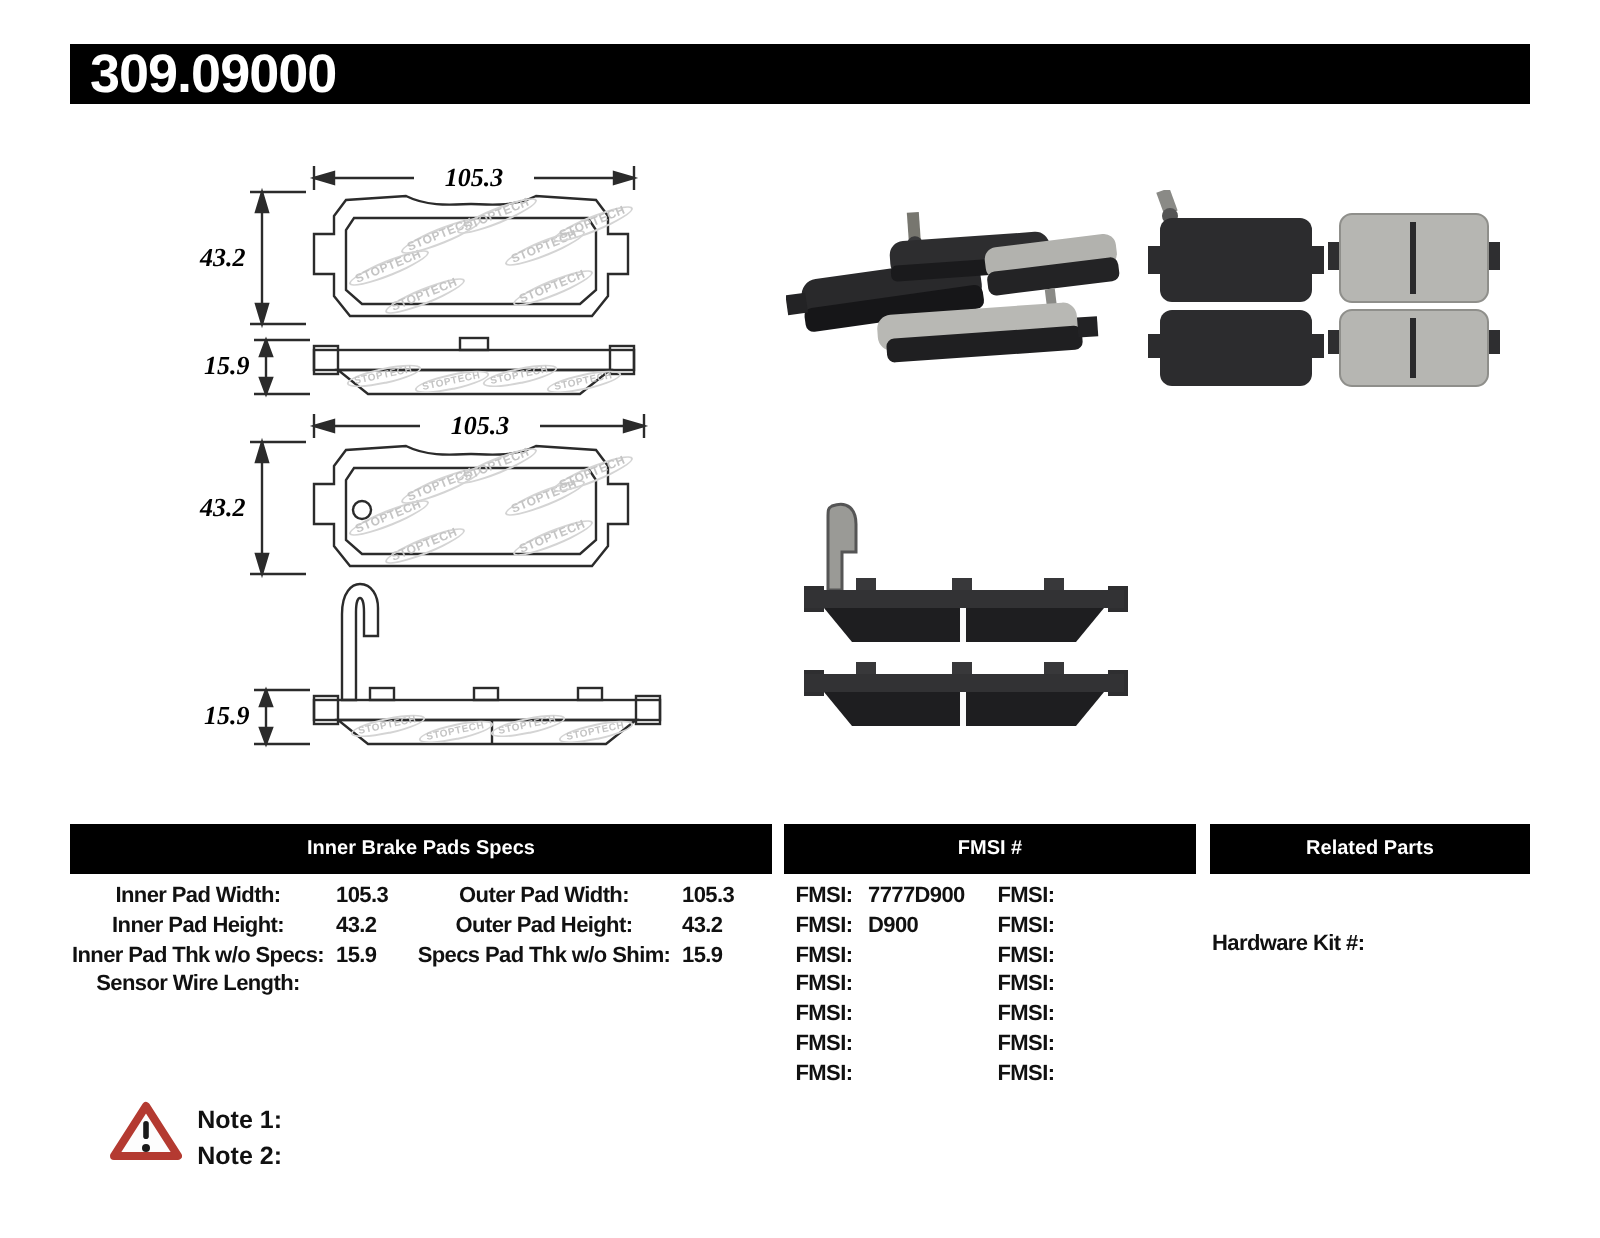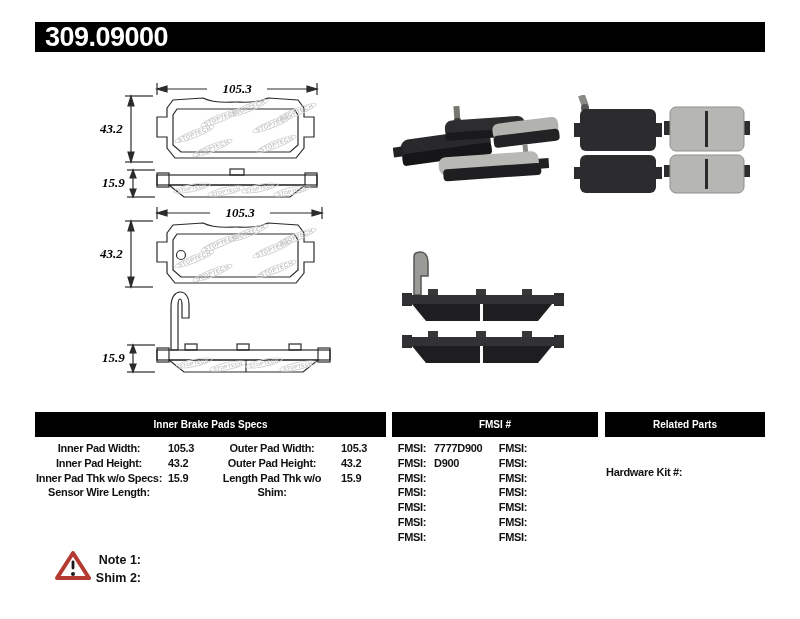--- a/index.html
+++ b/index.html
@@ -257,21 +257,21 @@
 <div class="abs spec-col" style="left:208px; top:441px; width:180px;">
   <div class="spec-row">
     <span class="spec-label">Outer Pad Width:</span>
     <span class="spec-value">105.3</span>
   </div>
   <div class="spec-row">
     <span class="spec-label">Outer Pad Height:</span>
     <span class="spec-value">43.2</span>
   </div>
   <div class="spec-row">
-    <span class="spec-label">Length Pad Thk w/o Shim:</span>
+    <span class="spec-label">Specs Pad Thk w/o Shim:</span>
     <span class="spec-value">15.9</span>
   </div>
 </div>
 
 <div class="abs spec-col" style="left:395px; top:441px; width:100px;">
   <div class="spec-row fmsi-row">
     <span class="spec-label">FMSI:</span>
     <span class="spec-value">7777D900</span>
   </div>
   <div class="spec-row fmsi-row">
@@ -341,15 +341,15 @@
 <svg class="abs" style="left:55px; top:549px;" width="36" height="33" viewBox="0 0 36 33">
   <path d="M18,4 L34,29 L2,29 Z" fill="#fdfdfd" stroke="#b43a31" stroke-width="4" stroke-linejoin="round"></path>
   <rect x="16.6" y="11.5" width="2.8" height="9" rx="1.4" fill="#1a1a1a"></rect>
   <circle cx="18" cy="25" r="2" fill="#1a1a1a"></circle>
 </svg>
 
 <div class="abs note-row" style="left:95px; top:551px;">
   <span class="note-label">Note 1:</span>
 </div>
 <div class="abs note-row" style="left:95px; top:569px;">
-  <span class="note-label">Shim 2:</span>
+  <span class="note-label">Note 2:</span>
   <span class="note-value"></span>
 </div>
 
 </body></html>

